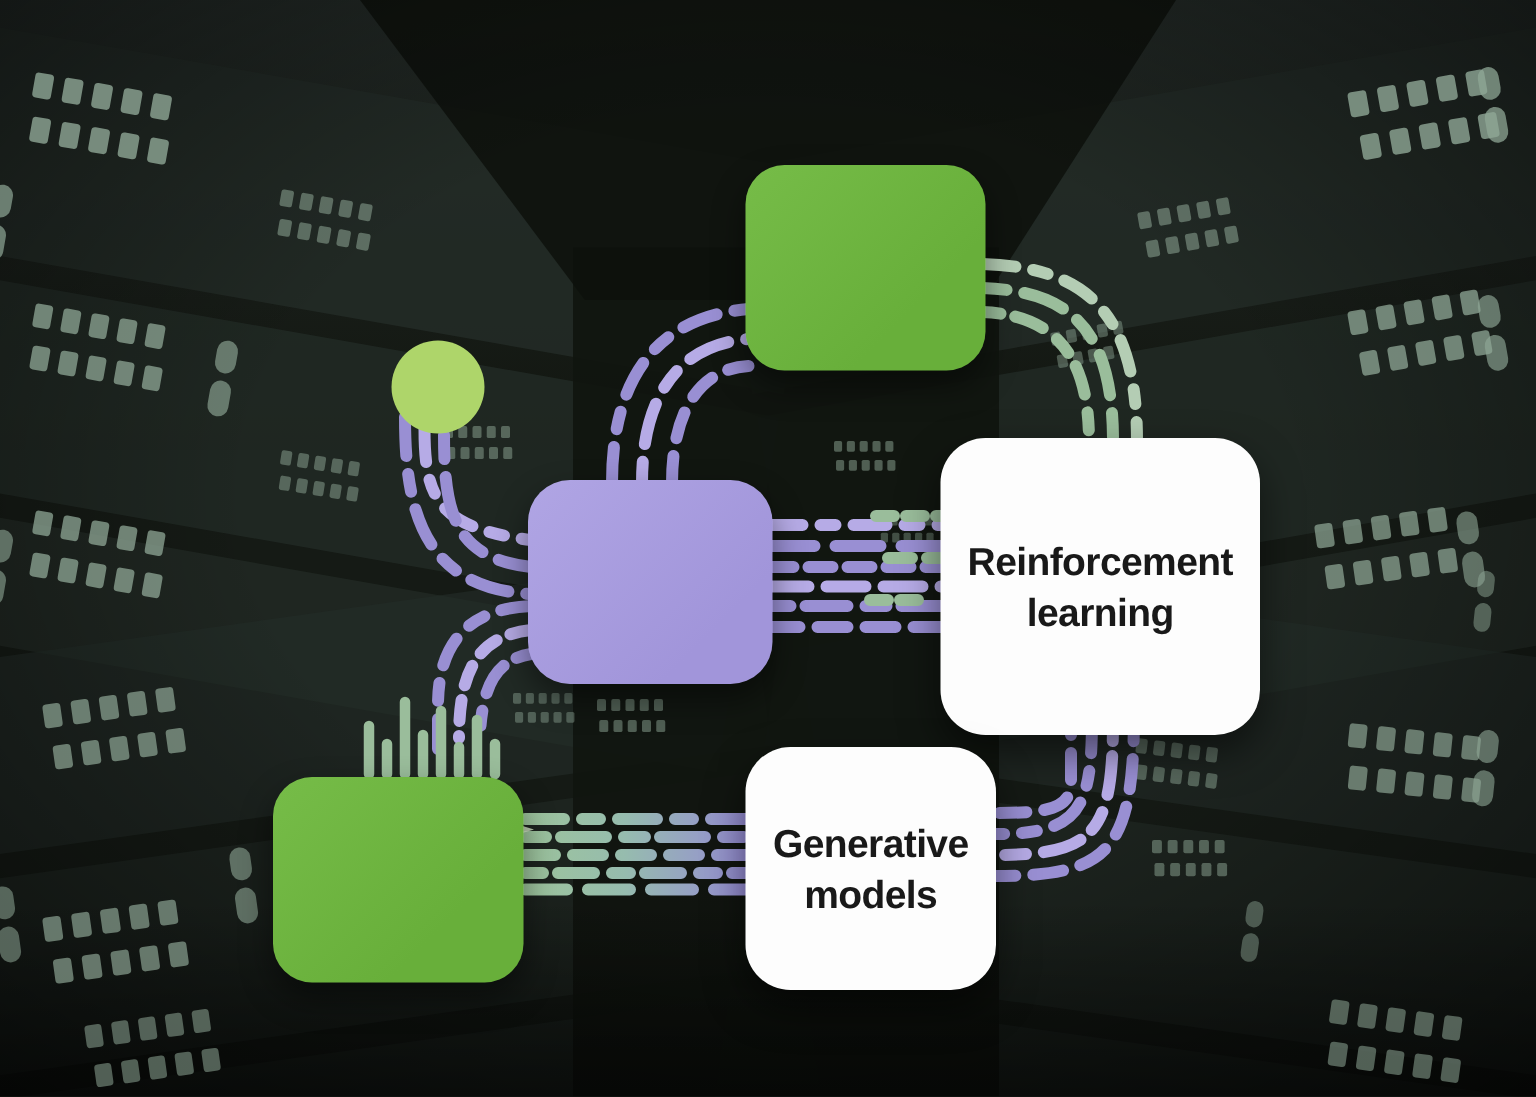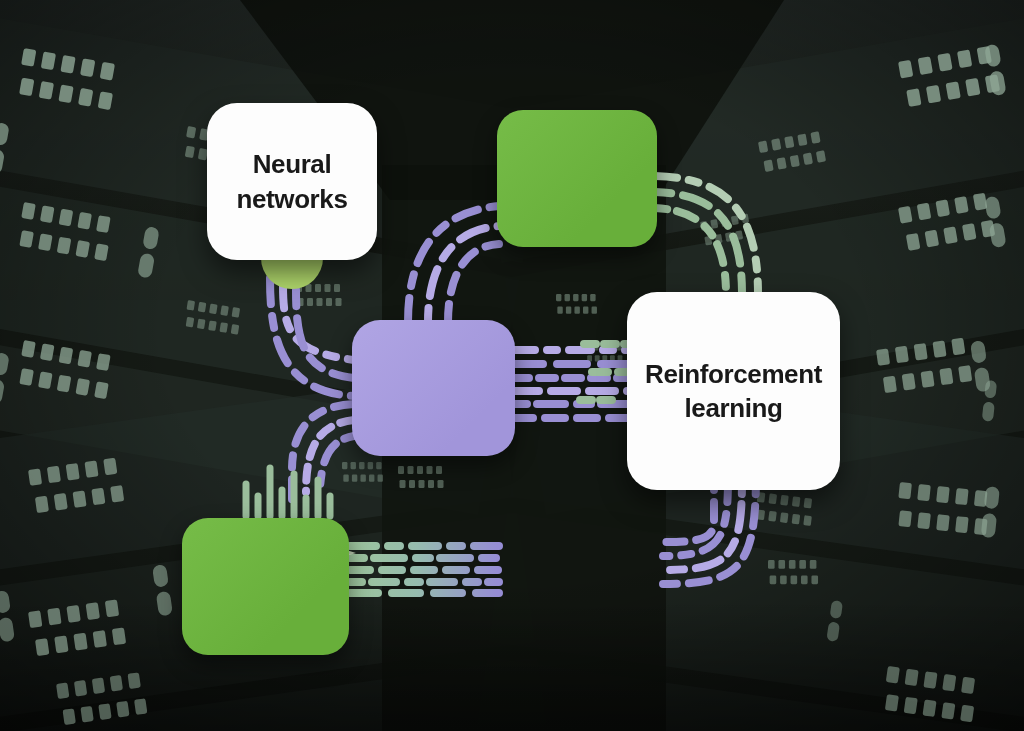--- a/index.html
+++ b/index.html
@@ -219,24 +219,24 @@
     <circle cx="292" cy="258" r="31" fill="#aed56a"></circle>
     <circle cx="734" cy="452" r="34" fill="url(#gradGC)"></circle>
   </svg>
 
   <div class="node square green-sq" style="left:497px;top:110px;width:160px;height:137px;"></div>
 
   <div class="node square purple-sq" style="left:352px;top:320px;width:163px;height:136px;"></div>
 
   <div class="node square green-sq" style="left:182px;top:518px;width:167px;height:137px;"></div>
 
-  <div class="node card" style="left:207px;top:103px;width:170px;height:157px;">
-    <span class="label">Neural
-networks</span>
-  </div>
 
   <div class="node card" style="left:627px;top:292px;width:213px;height:198px;">
     <span class="label">Reinforcement
 learning</span>
   </div>
 
+  <div class="node card" style="left:497px;top:498px;width:167px;height:162px;">
+    <span class="label">Generative
+models</span>
+  </div>
 
 </div>
 
 </body></html>

